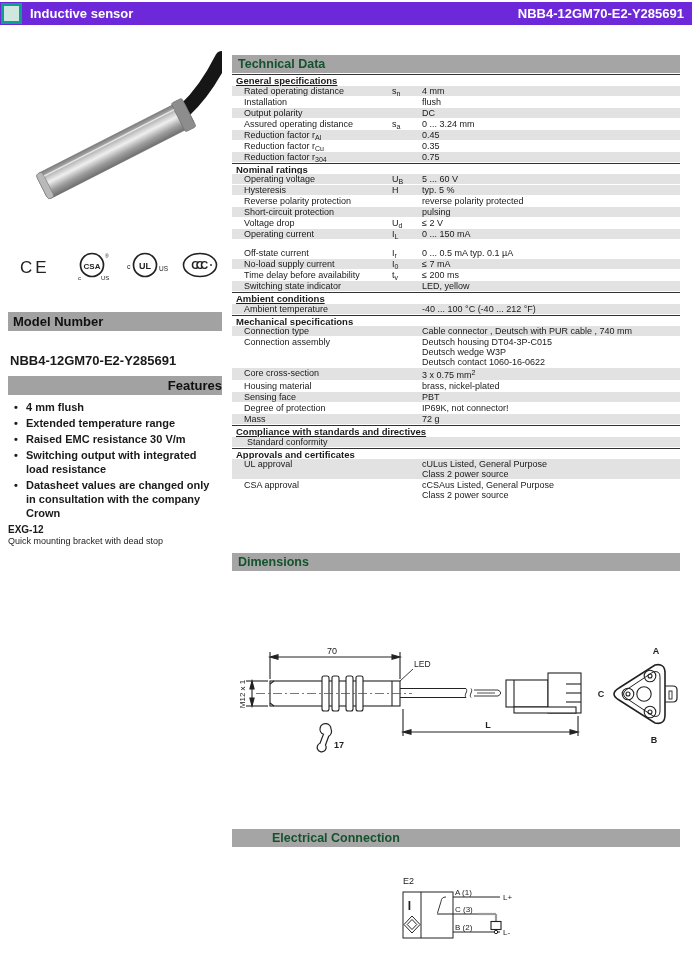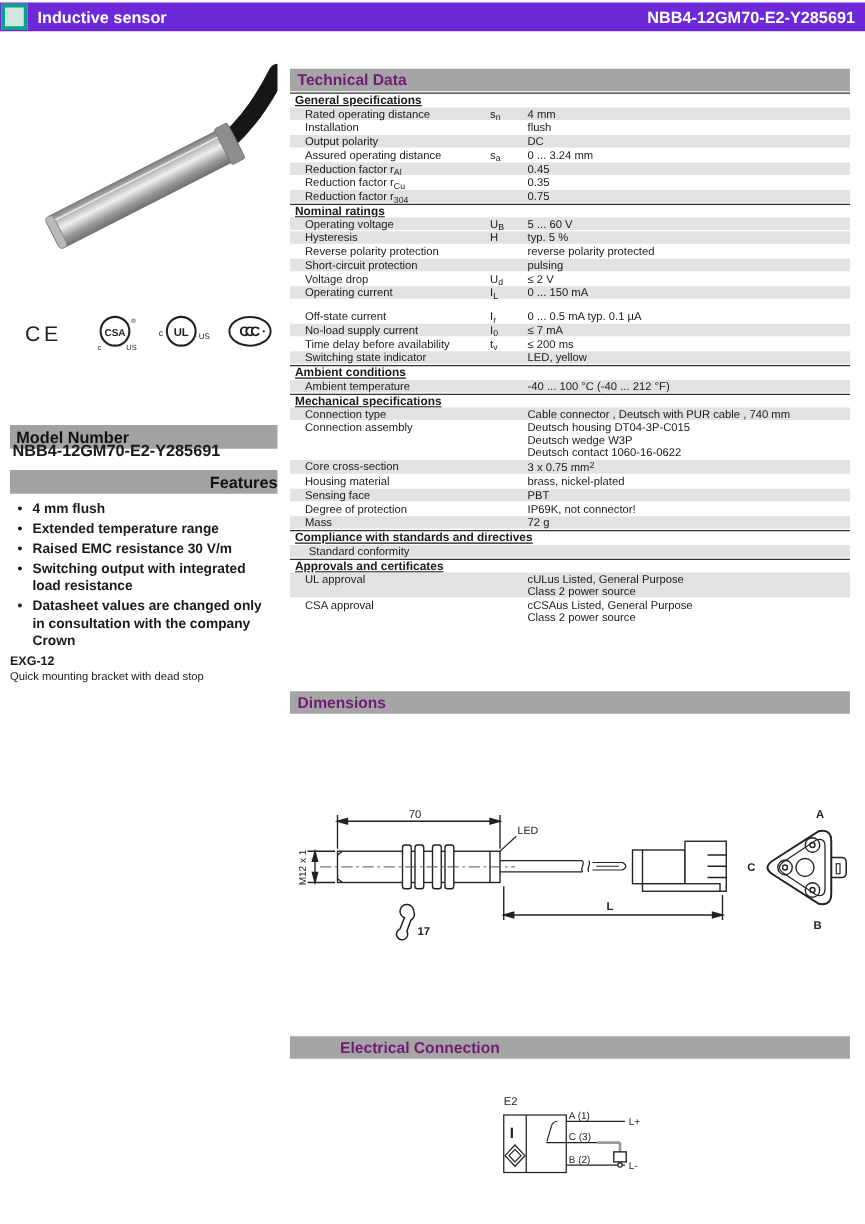--- a/index.html
+++ b/index.html
@@ -20,21 +20,21 @@
   .model-value{position:absolute;left:10px;top:353px;font-weight:bold;font-size:13px;}
   .features-list{position:absolute;left:8px;top:400px;width:214px;}
   .feat{display:flex;margin-bottom:2px;}
   .feat .bullet{width:18px;padding-left:6px;box-sizing:border-box;font-weight:bold;font-size:11px;line-height:14px;}
   .feat .feat-text{flex:1;font-weight:bold;font-size:11px;line-height:14px;}
   .acc-code{position:absolute;left:8px;top:524px;font-weight:bold;font-size:10px;}
   .acc-desc{position:absolute;left:8px;top:536px;font-size:9px;color:#222;}
 
   
   .sec-bar{position:absolute;left:232px;width:448px;height:18px;background:#a5a5a5;
-           color:#701a75;font-weight:bold;font-size:12.5px;line-height:18px;
+           color:#14532d;font-weight:bold;font-size:12.5px;line-height:18px;
            padding-left:6px;box-sizing:border-box;}
   .tech-table{position:absolute;left:232px;top:74px;width:448px;}
   .t-section{height:11.5px;line-height:11px;font-size:9.5px;font-weight:bold;
              border-top:1px solid #333;padding-left:4px;box-sizing:border-box;text-decoration:underline;}
   .t-row{position:relative;font-size:9px;line-height:10px;margin-bottom:1px;}
   .t-row.shade{background:#e2e2e2;}
   .t-label{position:absolute;left:12px;top:0;white-space:nowrap;}
   .t-label.ind1{left:15px;}
   .t-label.ind2{left:23px;}
   .t-symbol{position:absolute;left:160px;top:0;}
@@ -91,21 +91,21 @@
       <text x="119" y="21" font-size="7" fill="#222">c</text>
       <text x="151" y="23" font-size="6.5" fill="#222">US</text>
     </g>
     <g>
       <ellipse cx="192" cy="17" rx="16.5" ry="11.5" fill="none" stroke="#222" stroke-width="1.6"></ellipse>
       <text x="190" y="21" font-size="11" font-weight="bold" text-anchor="middle" letter-spacing="-3.5" fill="#222">CCC</text>
       <circle cx="203" cy="17" r="0.9" fill="#222"></circle>
     </g>
   </svg>
 
-  <div class="side-bar" style="top:340px;">
+  <div class="side-bar" style="top:312px;">
     <span>Model Number</span>
   </div>
   <div class="model-value">NBB4-12GM70-E2-Y285691</div>
 
   <div class="side-bar" style="top:376px;text-align:right;">
     <span>Features</span>
   </div>
   <div class="features-list">
       <div class="feat">
         <span class="bullet">•</span>

